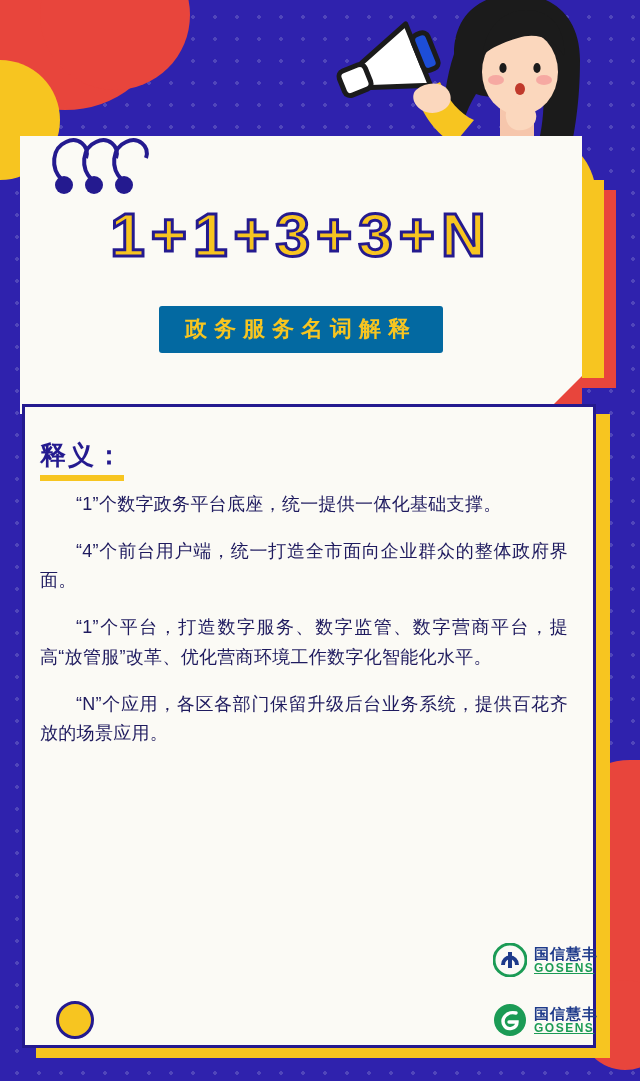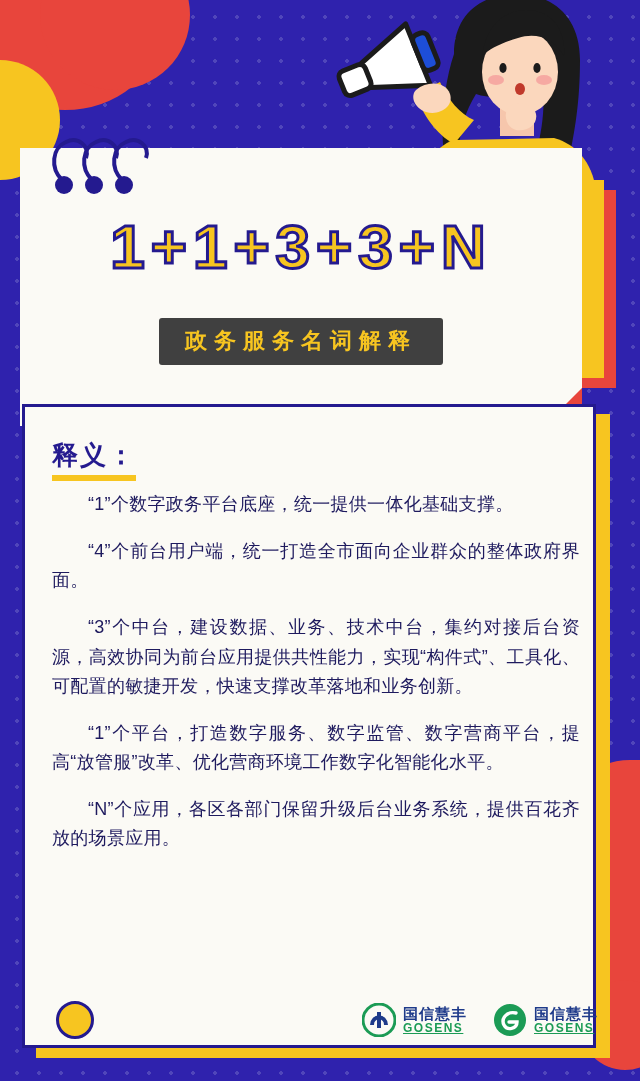--- a/index.html
+++ b/index.html
@@ -76,21 +76,21 @@
     background: #e8453c;
   }
   #title-card-shadow-yellow {
     position: absolute;
     left: 32px; top: 180px;
     width: 572px; height: 198px;
     background: #f7c520;
   }
   #title-card {
     position: absolute;
-    left: 20px; top: 148px;
+    left: 20px; top: 136px;
     width: 562px; height: 278px;
     background: #fbfaf5;
   }
   #title-card-fold {
     position: absolute;
     right: 0; bottom: 0;
     width: 0; height: 0;
     border-left: 38px solid transparent;
     border-bottom: 38px solid #e8453c;
   }
@@ -109,21 +109,21 @@
     letter-spacing: 6px;
     color: #f7c520;
     -webkit-text-stroke: 3px #241a8f;
     line-height: 1;
   }
   #subtitle-wrap {
     position: absolute;
     left: 50%;
     transform: translateX(-50%);
     top: 170px;
-    background: #404040;
+    background: #0369a1;
     padding: 8px 26px 9px 26px;
     border-radius: 3px;
   }
   #subtitle {
     font-size: 22px;
     font-weight: bold;
     letter-spacing: 7px;
     color: #f7c520;
     white-space: nowrap;
   }
@@ -140,21 +140,20 @@
     left: 22px; top: 404px;
     width: 574px; height: 644px;
     background: #fbfaf5;
     border: 3px solid #241a8f;
     box-sizing: border-box;
   }
   #body-inner {
     position: absolute;
     left: 40px; top: 438px;
     width: 528px;
-    margin-left: 12px;
   }
   #definition-label {
     font-size: 26px;
     font-weight: bold;
     color: #241a8f;
     display: inline-block;
     border-bottom: 6px solid #f7c520;
     padding-bottom: 2px;
     letter-spacing: 2px;
   }
@@ -177,20 +176,21 @@
     background: #f7c520;
     border: 3px solid #241a8f;
     box-sizing: border-box;
   }
   #logos {
     position: absolute;
     right: 42px; bottom: 44px;
     display: flex;
     align-items: flex-end;
     gap: 26px;
+    flex-direction: column;
   }
   .logo {
     display: flex;
     align-items: center;
     gap: 7px;
   }
   .logo-text { line-height: 1.05; }
   .logo-cn {
     font-size: 15px;
     font-weight: bold;
@@ -268,21 +268,20 @@
   <circle cx="78" cy="57" r="9" fill="#241a8f"></circle>
 </svg>
 
 <div id="body-card-shadow"></div>
 <div id="body-card"></div>
 
 <div id="body-inner">
   <div id="definition-label">释义：</div>
   <p class="para">“1”个数字政务平台底座，统一提供一体化基础支撑。</p>
   <p class="para">“4”个前台用户端，统一打造全市面向企业群众的整体政府界面。</p>
-  <p class="para">“3”个中台，建设数据、业务、技术中台，集约对接后台资源，高效协同为前台应用提供共性能力，实现“构件式”、工具化、可配置的敏捷开发，快速支撑改革落地和业务创新。</p>
   <p class="para">“1”个平台，打造数字服务、数字监管、数字营商平台，提高“放管服”改革、优化营商环境工作数字化智能化水平。</p>
   <p class="para">“N”个应用，各区各部门保留升级后台业务系统，提供百花齐放的场景应用。</p>
 </div>
 
 <div id="footer-circle"></div>
 
 <div id="logos">
   <div class="logo">
     <svg width="34" height="34" viewBox="0 0 34 34">
       <circle cx="17" cy="17" r="16" fill="none" stroke="#1b9b55" stroke-width="3"></circle>

